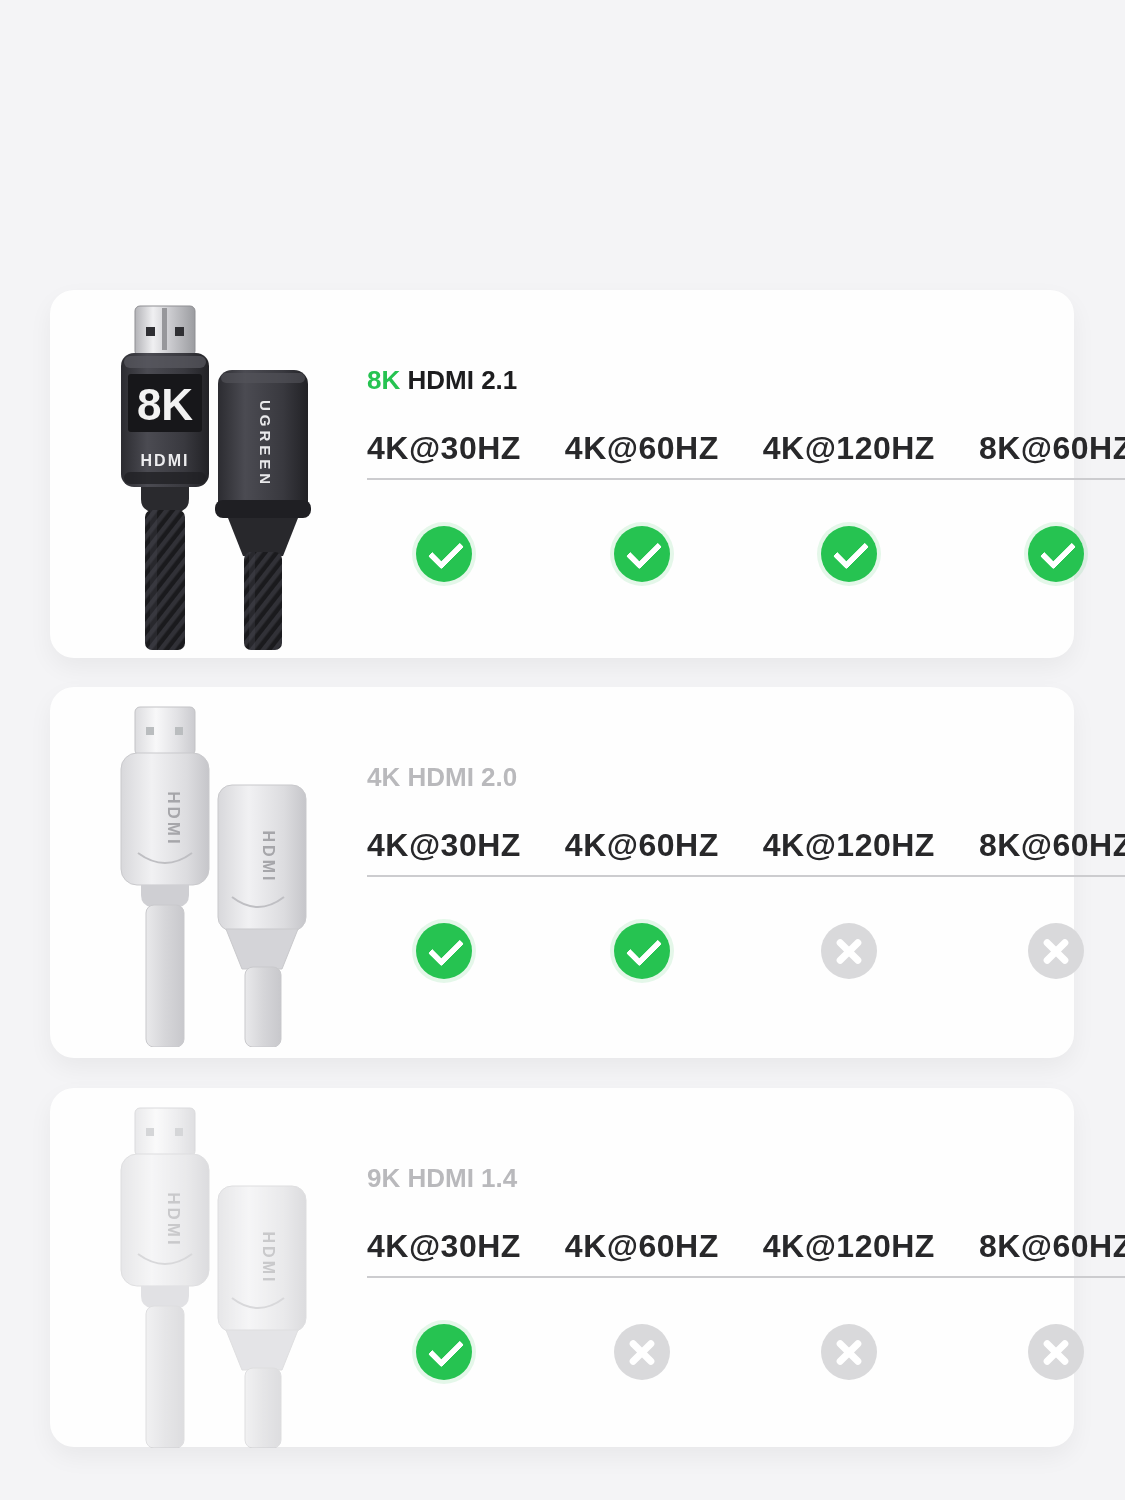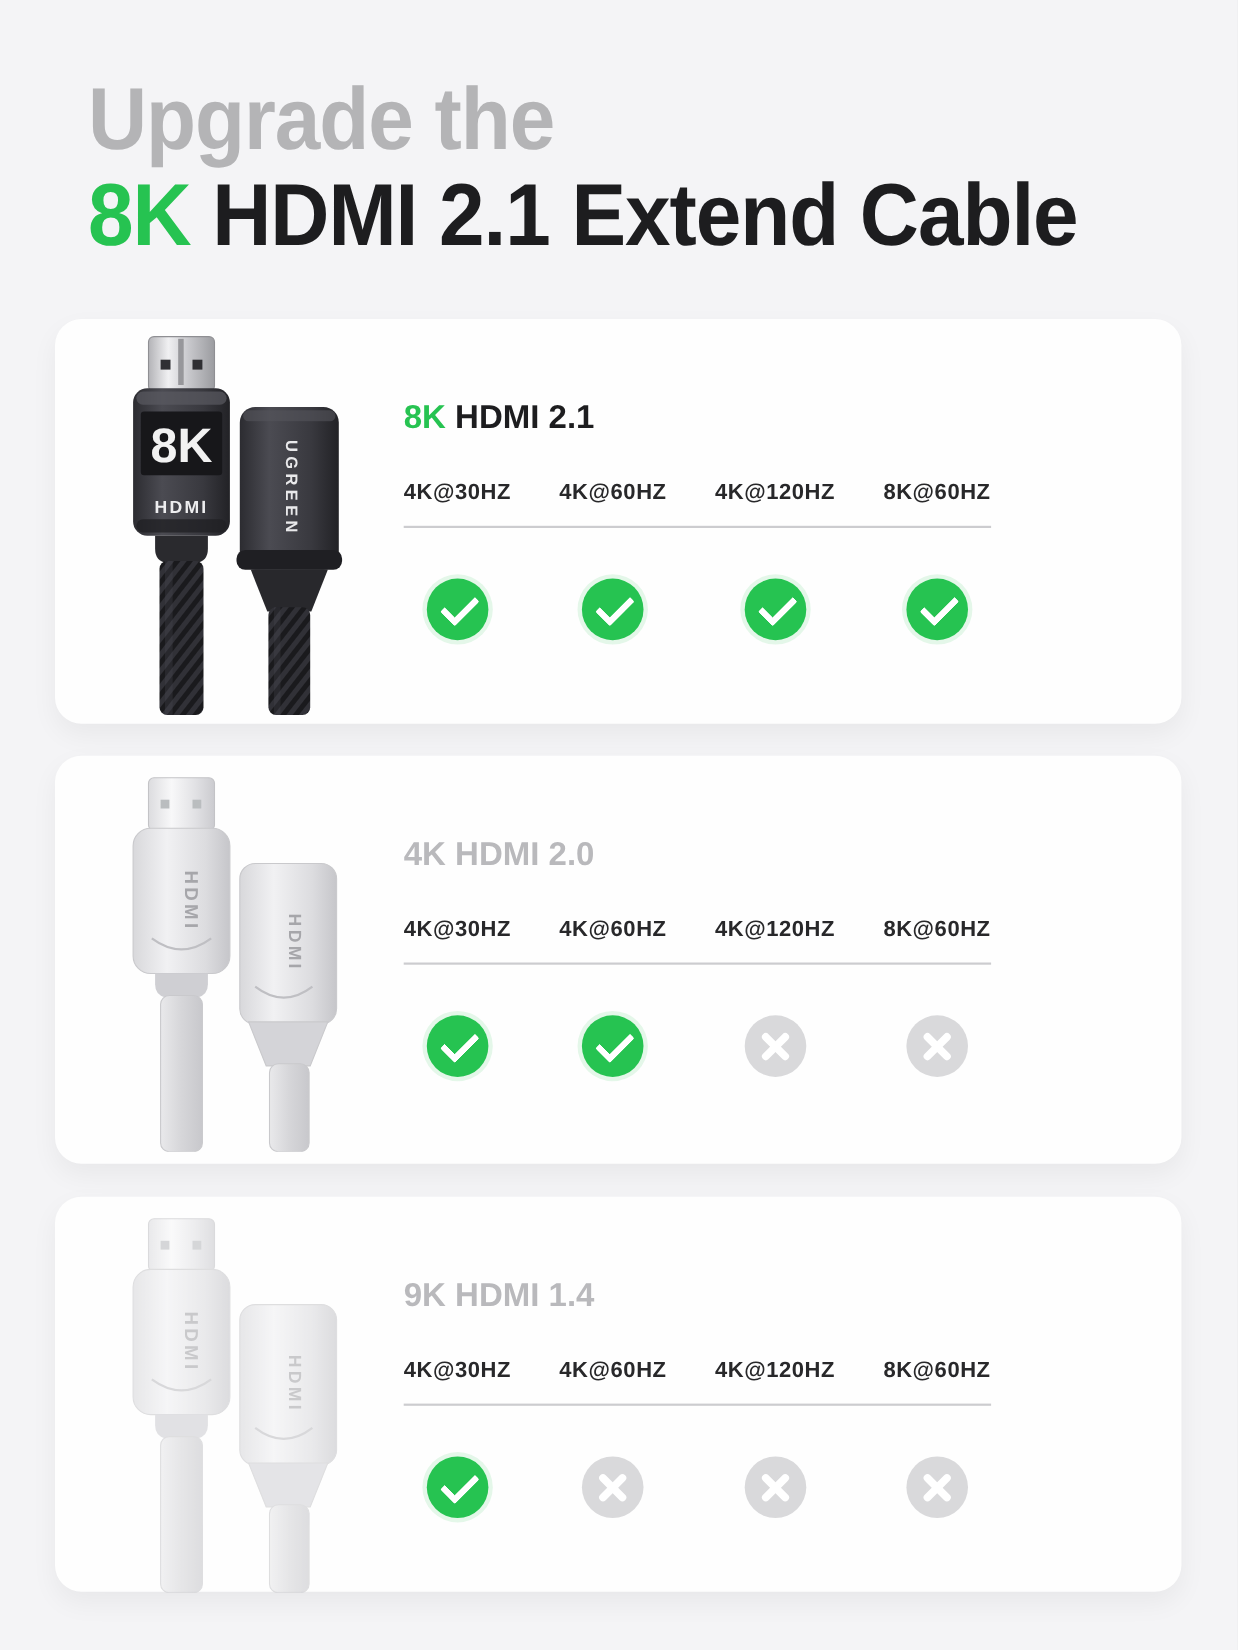--- a/index.html
+++ b/index.html
@@ -19,27 +19,27 @@
   .hero-line2{color:var(--text-dark);}
   .accent{color:var(--green);}
 
   
   .card{position:absolute;left:50px;width:1024px;background:var(--card-bg);
         border-radius:24px;box-shadow:0 10px 24px rgba(0,0,0,.05);}
   #card1{top:290px;height:368px;}
   #card2{top:687px;height:371px;}
   #card3{top:1088px;height:359px;}
 
-  .prod-title{position:absolute;left:317px;top:73px;font-size:30px;line-height:34px;
+  .prod-title{position:absolute;left:317px;top:73px;font-size:26px;line-height:34px;
               font-weight:bold;color:var(--text-dark);white-space:nowrap;}
   .prod-title.muted{color:var(--muted-title);}
 
   .spec-grid{position:absolute;left:317px;top:142px;display:grid;
              grid-template-columns:repeat(4,max-content);column-gap:44px;}
-  .spec-h{font-size:20px;line-height:32px;font-weight:bold;color:var(--header-text);
+  .spec-h{font-size:32px;line-height:32px;font-weight:bold;color:var(--header-text);
           letter-spacing:.5px;white-space:nowrap;}
   .divider{grid-column:1/-1;height:2px;background:var(--divider);margin-top:14px;width:100%;}
   .mark-cell{margin-top:46px;justify-self:center;height:56px;}
   .mark{display:block;width:56px;height:56px;border-radius:50%;position:relative;}
   .mark.check{background:var(--green);box-shadow:0 0 0 4px rgba(38,195,81,.12);}
   .mark.check::after{content:"";position:absolute;left:14px;top:16px;width:26px;height:13px;
           border-left:6px solid #fff;border-bottom:6px solid #fff;border-radius:2px;
           transform:rotate(-45deg);}
   .mark.cross{background:var(--cross-gray);}
   .mark.cross::before,.mark.cross::after{content:"";position:absolute;left:12px;top:25px;
@@ -89,24 +89,20 @@
           <stop offset="1" stop-color="#c6c6ca"></stop>
       </linearGradient>
       <linearGradient id="gCableLight" x1="0" y1="0" x2="1" y2="0">
         <stop offset="0" stop-color="#e9e9eb"></stop>
           <stop offset=".5" stop-color="#d6d6d9"></stop>
         <stop offset="1" stop-color="#c8c8cc"></stop>
       </linearGradient>
     </defs>
   </svg>
 
-  <div class="hero">
-    <div class="hero-line hero-line1">Upgrade the</div>
-    <div class="hero-line hero-line2"><span class="accent">8K</span><span> HDMI 2.1 Extend Cable</span></div>
-  </div>
 
   <div class="card" id="card1">
     <div class="cable-wrap">
       <svg class="cable" viewBox="0 0 212 346">
         <g>
           <rect x="27" y="2" width="60" height="50" rx="5" fill="url(#gMetalDark)" stroke="#8f8f93"></rect>
           <rect x="54" y="4" width="5" height="42" fill="#97979b"></rect>
           <rect x="38" y="23" width="9" height="9" fill="#2f2f33"></rect>
           <rect x="67" y="23" width="9" height="9" fill="#2f2f33"></rect>
           <rect x="13" y="49" width="88" height="134" rx="13" fill="url(#gBodyDark)"></rect>

